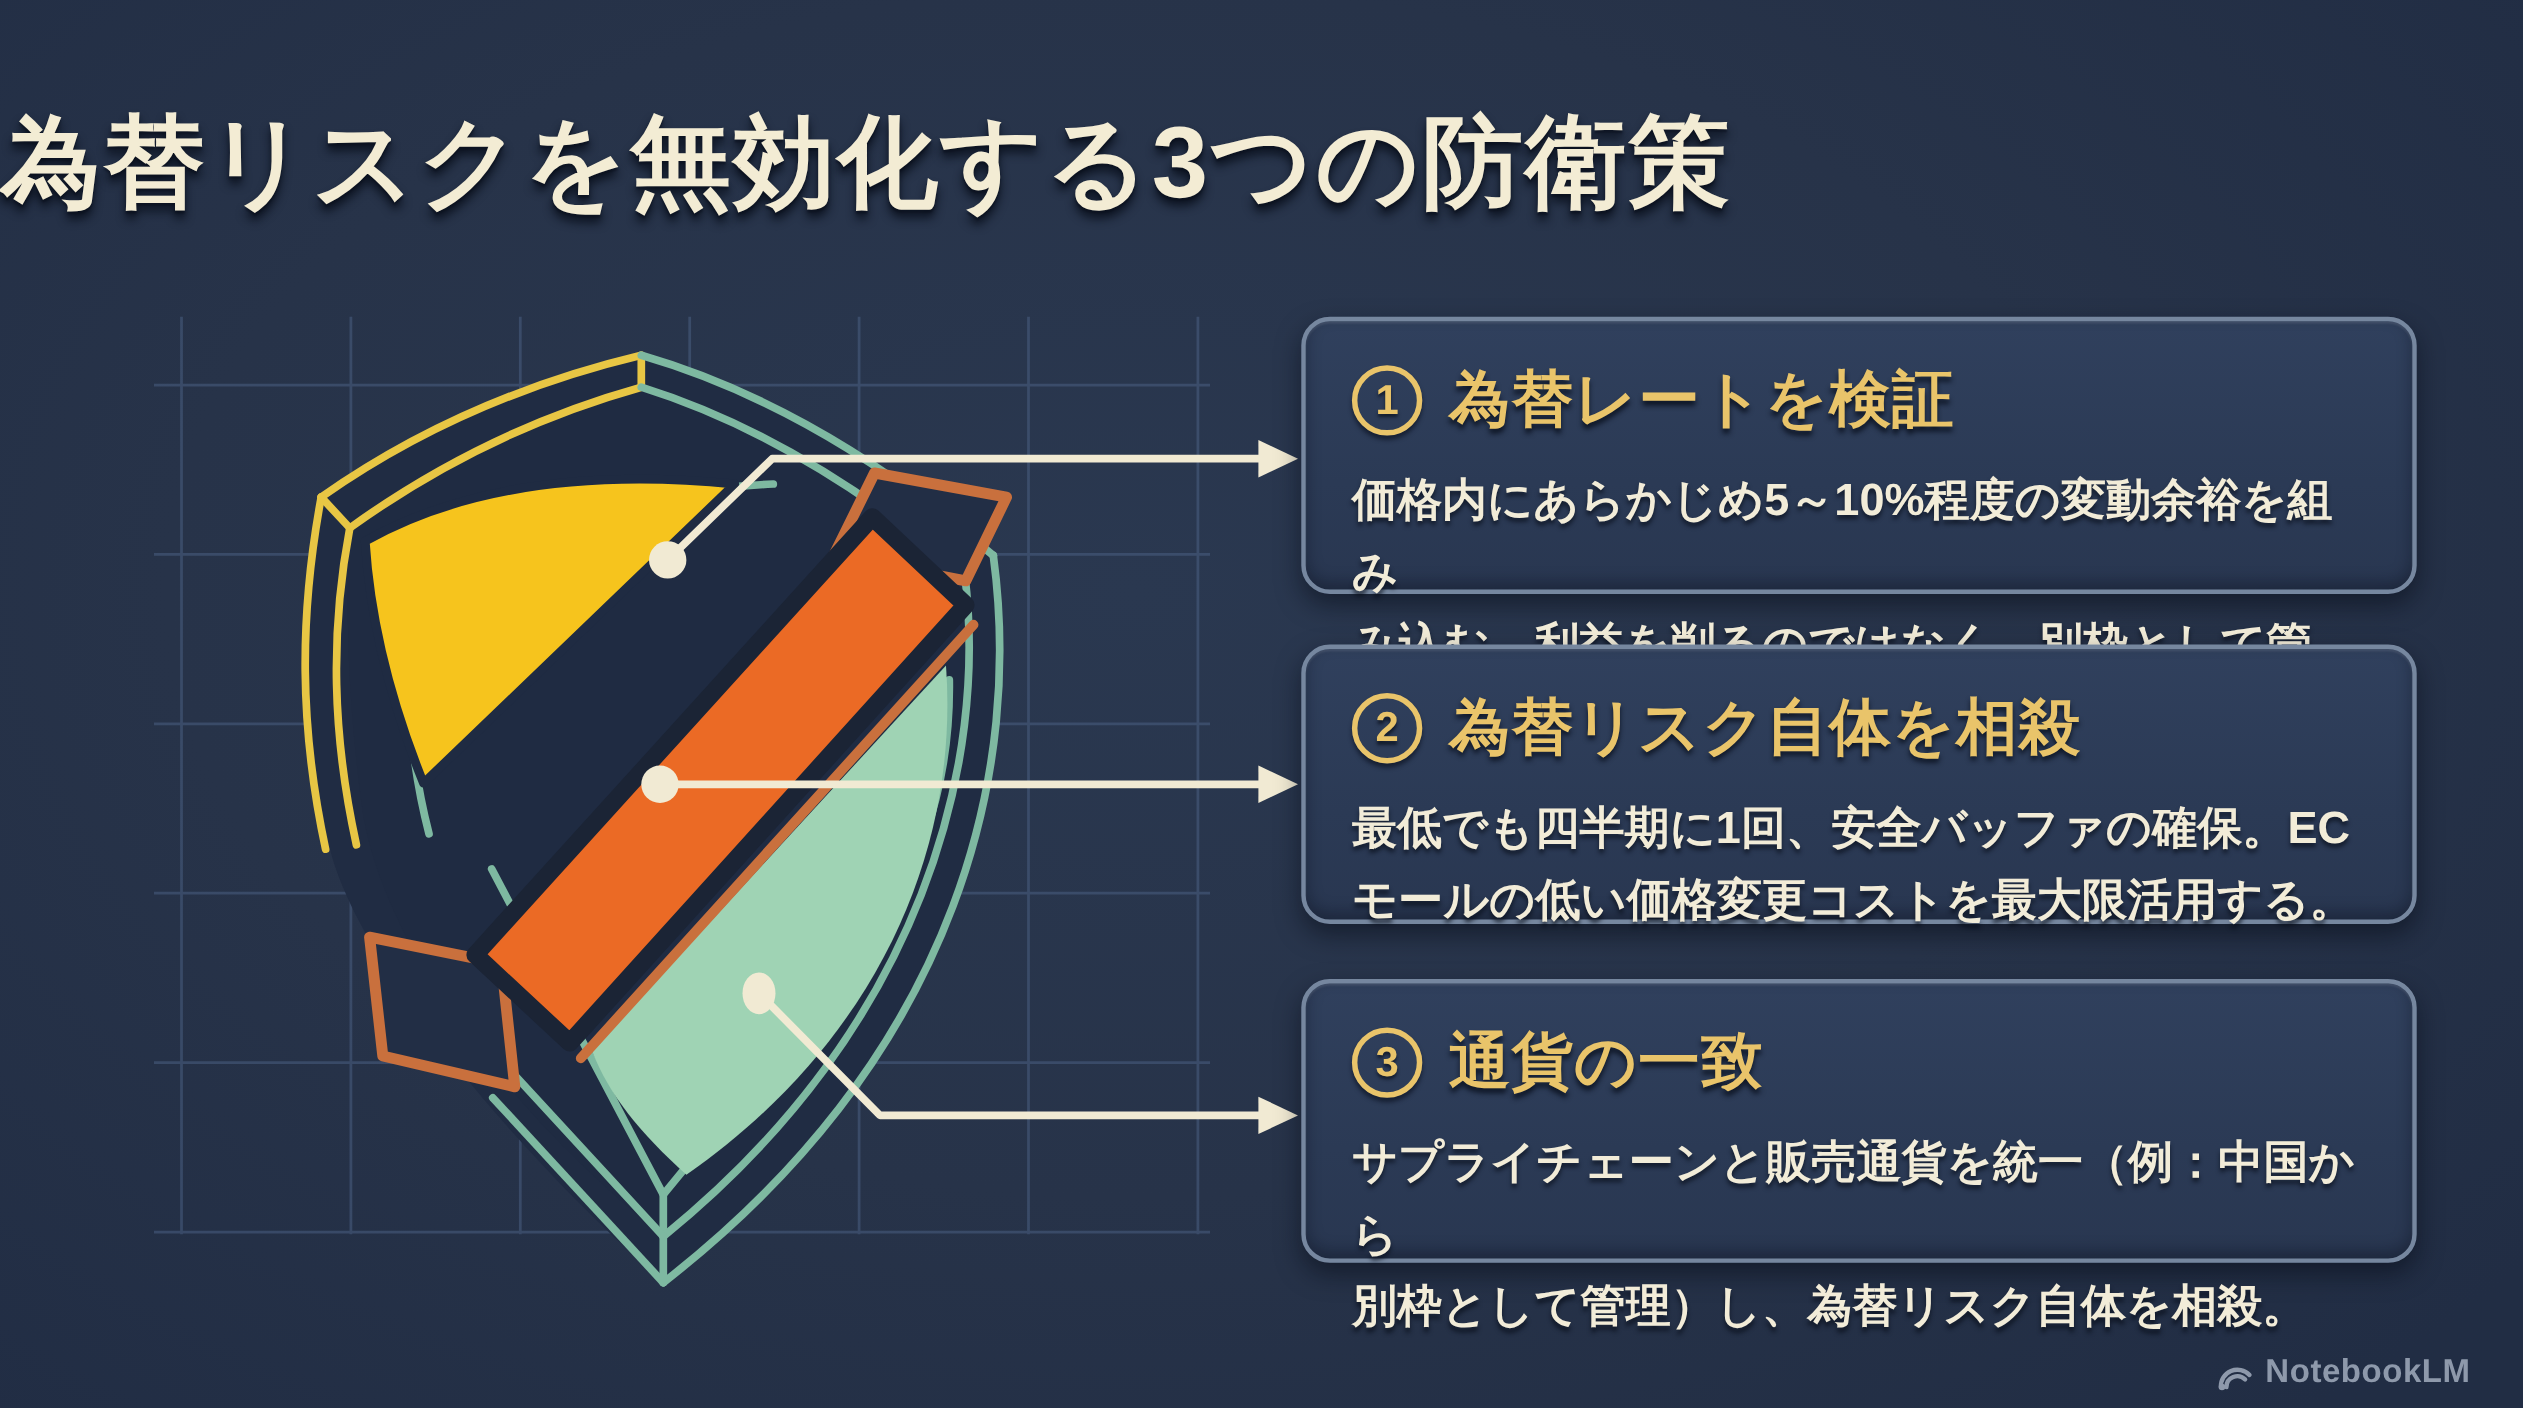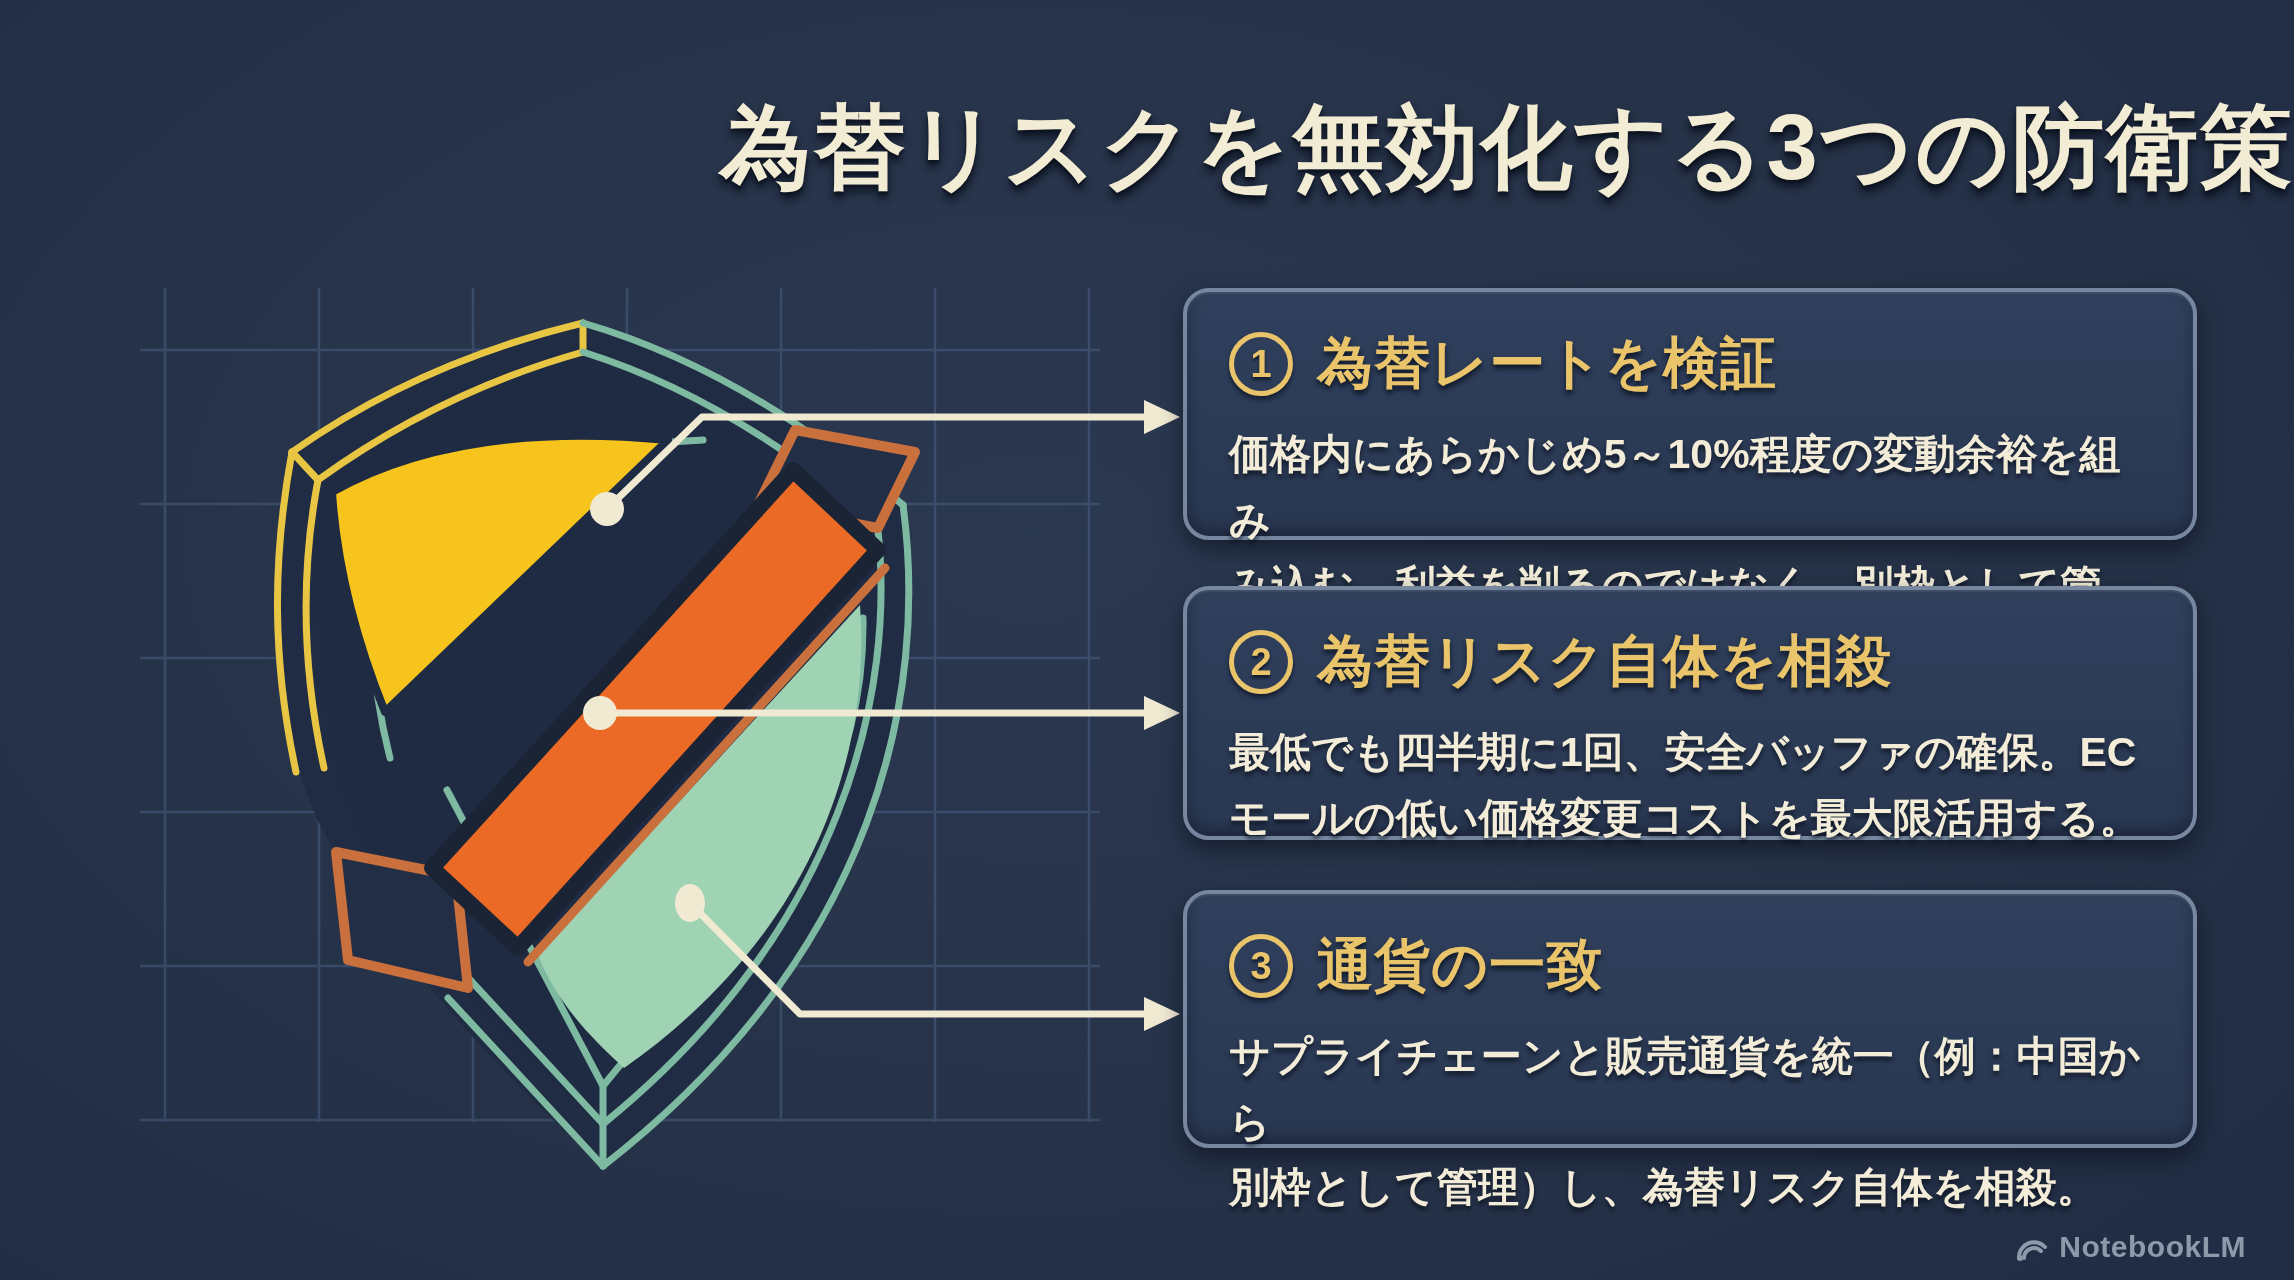--- a/index.html
+++ b/index.html
@@ -6,21 +6,21 @@
   #stage{
     position:relative;
     width:2294px;height:1280px;
     overflow:hidden;
     background:radial-gradient(ellipse 1600px 1000px at 45% 42%, #2a3850 0%, #273349 55%, #212d44 100%);
     font-family:"Liberation Sans","DejaVu Sans",sans-serif;
   }
   
   .title{
     position:absolute;top:86px;left:0;right:0;
-    text-align:right;
+    text-align:left;
     font-size:92px;font-weight:bold;
     color:#f3ecd4;
     letter-spacing:2px;
     text-shadow:0 7px 9px rgba(8,14,26,.85), 0 3px 2px rgba(8,14,26,.6);
     white-space:nowrap;
   }
   
   #illus{position:absolute;left:0;top:0;}
   
   .card{
@@ -55,21 +55,21 @@
     margin-top:20px;
     font-size:41px;font-weight:bold;color:#f2ecd8;
     line-height:1.6;
     letter-spacing:0;
     text-shadow:0 4px 4px rgba(8,14,26,.7);
     white-space:pre-line;
   }
   
   .watermark{
     position:absolute;right:48px;bottom:16px;
-    display:flex;align-items:center;gap:10px;
+    display:flex;align-items:flex-end;gap:10px;
     color:#8e99ab;font-size:30px;font-weight:bold;
     letter-spacing:.5px;
   }
   .watermark svg{display:block;}
 </style>
 </head>
 <body>
 
 <div id="stage">
 

